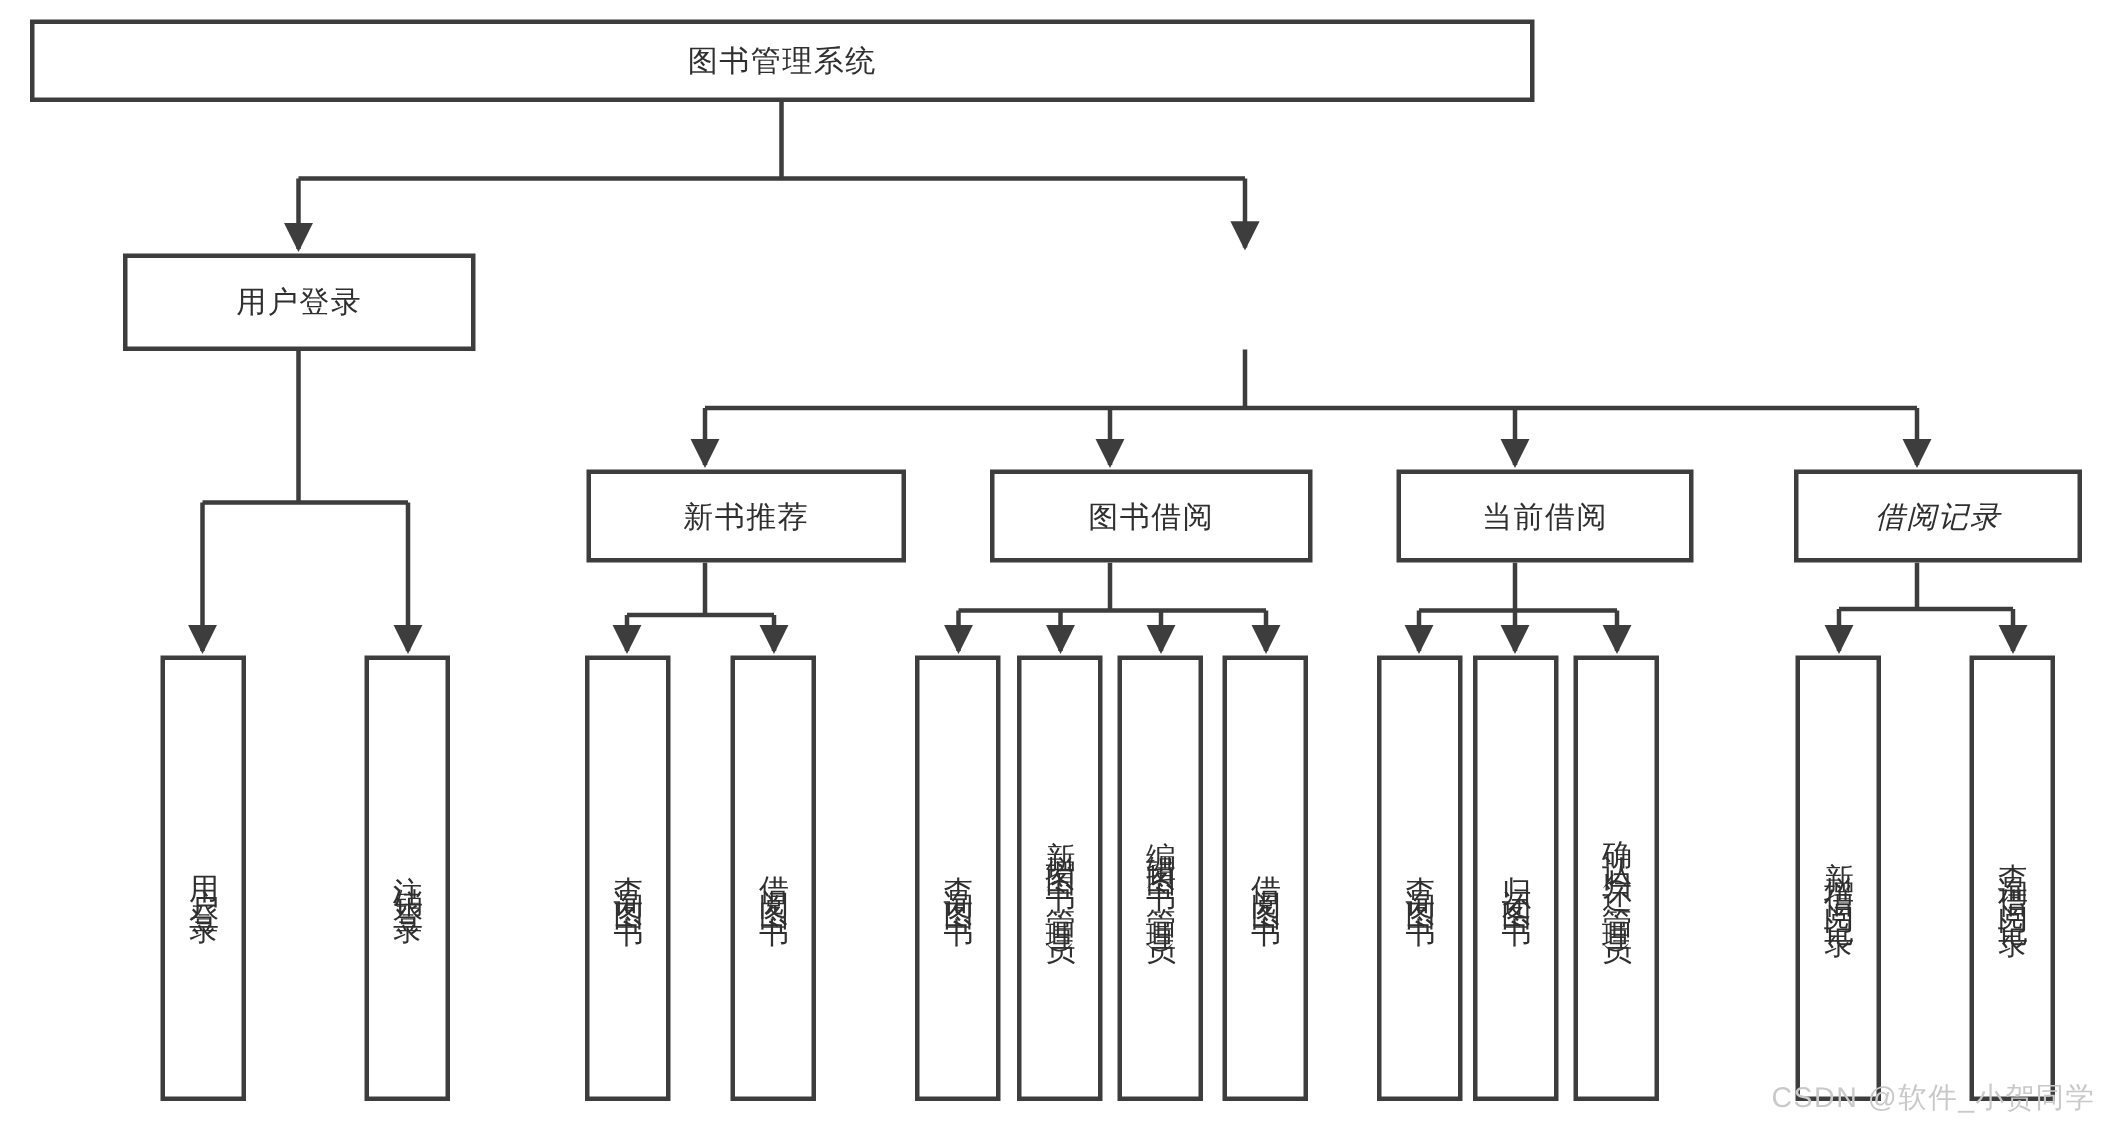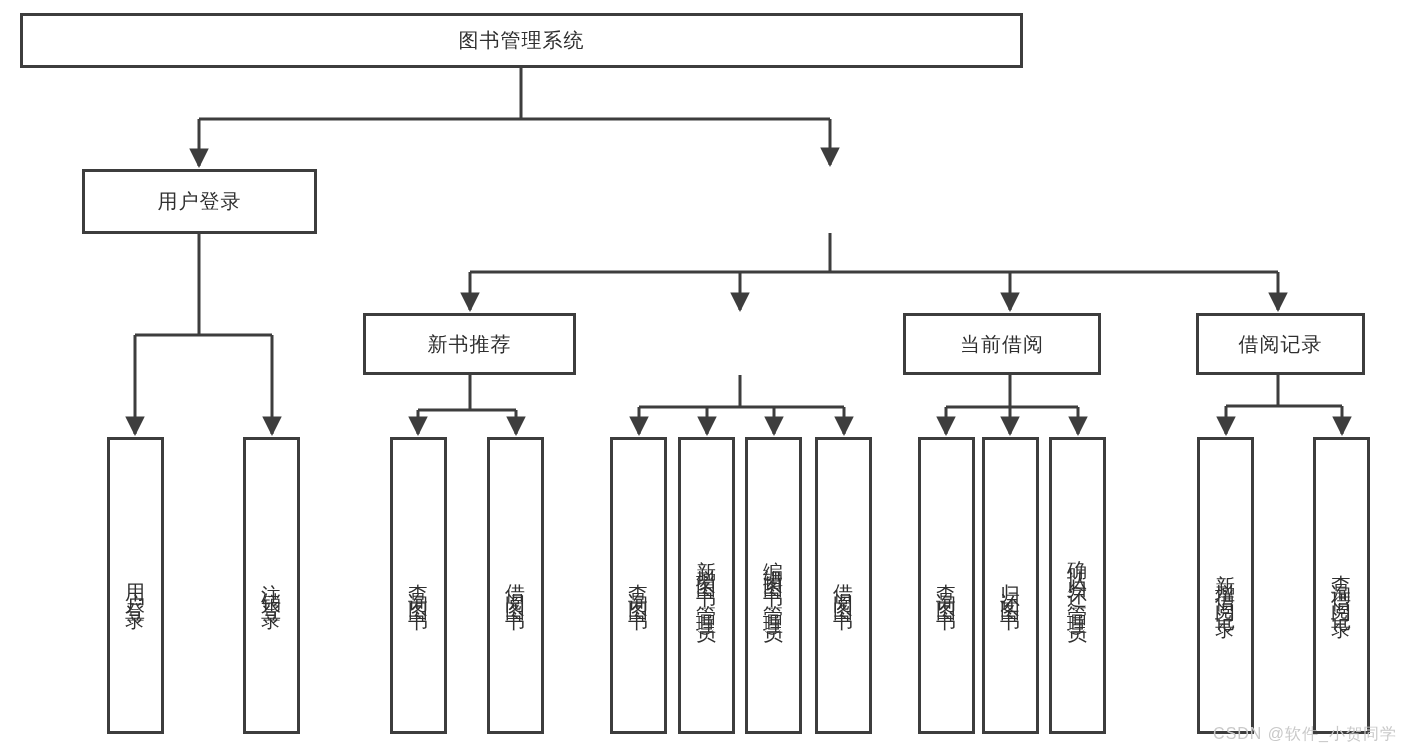--- a/index.html
+++ b/index.html
@@ -50,46 +50,46 @@
     writing-mode: vertical-rl;
     text-orientation: mixed;
     font-size: 20px;
     letter-spacing: 9px;
     line-height: 1;
     white-space: nowrap;
   }
   .root-box    { left: 20px;   top: 13px;  width: 1003px; height: 55px; }
   .l2-user     { left: 82px;   top: 169px; width: 235px;  height: 65px; }
   .l2-book     { left: 713px;  top: 168px; width: 234px;  height: 65px; }
-  .l3 { top: 313px; height: 62px; }
+  .l3 { top: 313px; height: 62px; margin-left: 28px; }
   .l3-recommend { left: 363px;  width: 213px; }
   .l3-borrow    { left: 632px;  width: 215px; }
   .l3-current   { left: 903px;  width: 198px; }
-  .l3-records   { left: 1196px; width: 169px; }
+  .l3-records   { left: 1168px; width: 192px; font-style: italic; }
   .leaf { top: 437px; width: 57px; height: 297px; }
   .leaf-1  { left: 107px;  }
   .leaf-2  { left: 243px;  }
   .leaf-3  { left: 390px;  }
   .leaf-4  { left: 487px;  }
   .leaf-5  { left: 610px;  }
   .leaf-6  { left: 678px;  }
   .leaf-7  { left: 745px;  }
   .leaf-8  { left: 815px;  }
   .leaf-9  { left: 918px;  }
   .leaf-10 { left: 982px;  }
   .leaf-11 { left: 1049px; }
   .leaf-12 { left: 1197px; }
   .leaf-13 { left: 1313px; }
   .watermark {
     position: absolute;
     right: 8px;
     bottom: 2px;
     z-index: 3;
     color: #c9c9c9;
-    font-size: 16px;
+    font-size: 19px;
     letter-spacing: 1px;
     white-space: nowrap;
   }
 </style>
 </head>
 <body>
 
 <div id="canvas">
 
   <svg id="wires" width="1405" height="747" viewBox="0 0 1405 747">
@@ -137,20 +137,23 @@
     <span class="h-label">图书管理系统</span>
   </div>
 
   <div class="box l2-user">
     <span class="h-label">用户登录</span>
   </div>
 
   <div class="box l3 l3-recommend">
     <span class="h-label">新书推荐</span>
   </div>
+  <div class="box l3 l3-borrow">
+    <span class="h-label">图书借阅</span>
+  </div>
   <div class="box l3 l3-current">
     <span class="h-label">当前借阅</span>
   </div>
   <div class="box l3 l3-records">
     <span class="h-label">借阅记录</span>
   </div>
 
   <div class="box leaf leaf-1">
     <span class="v-label">用户登录</span>
   </div>

